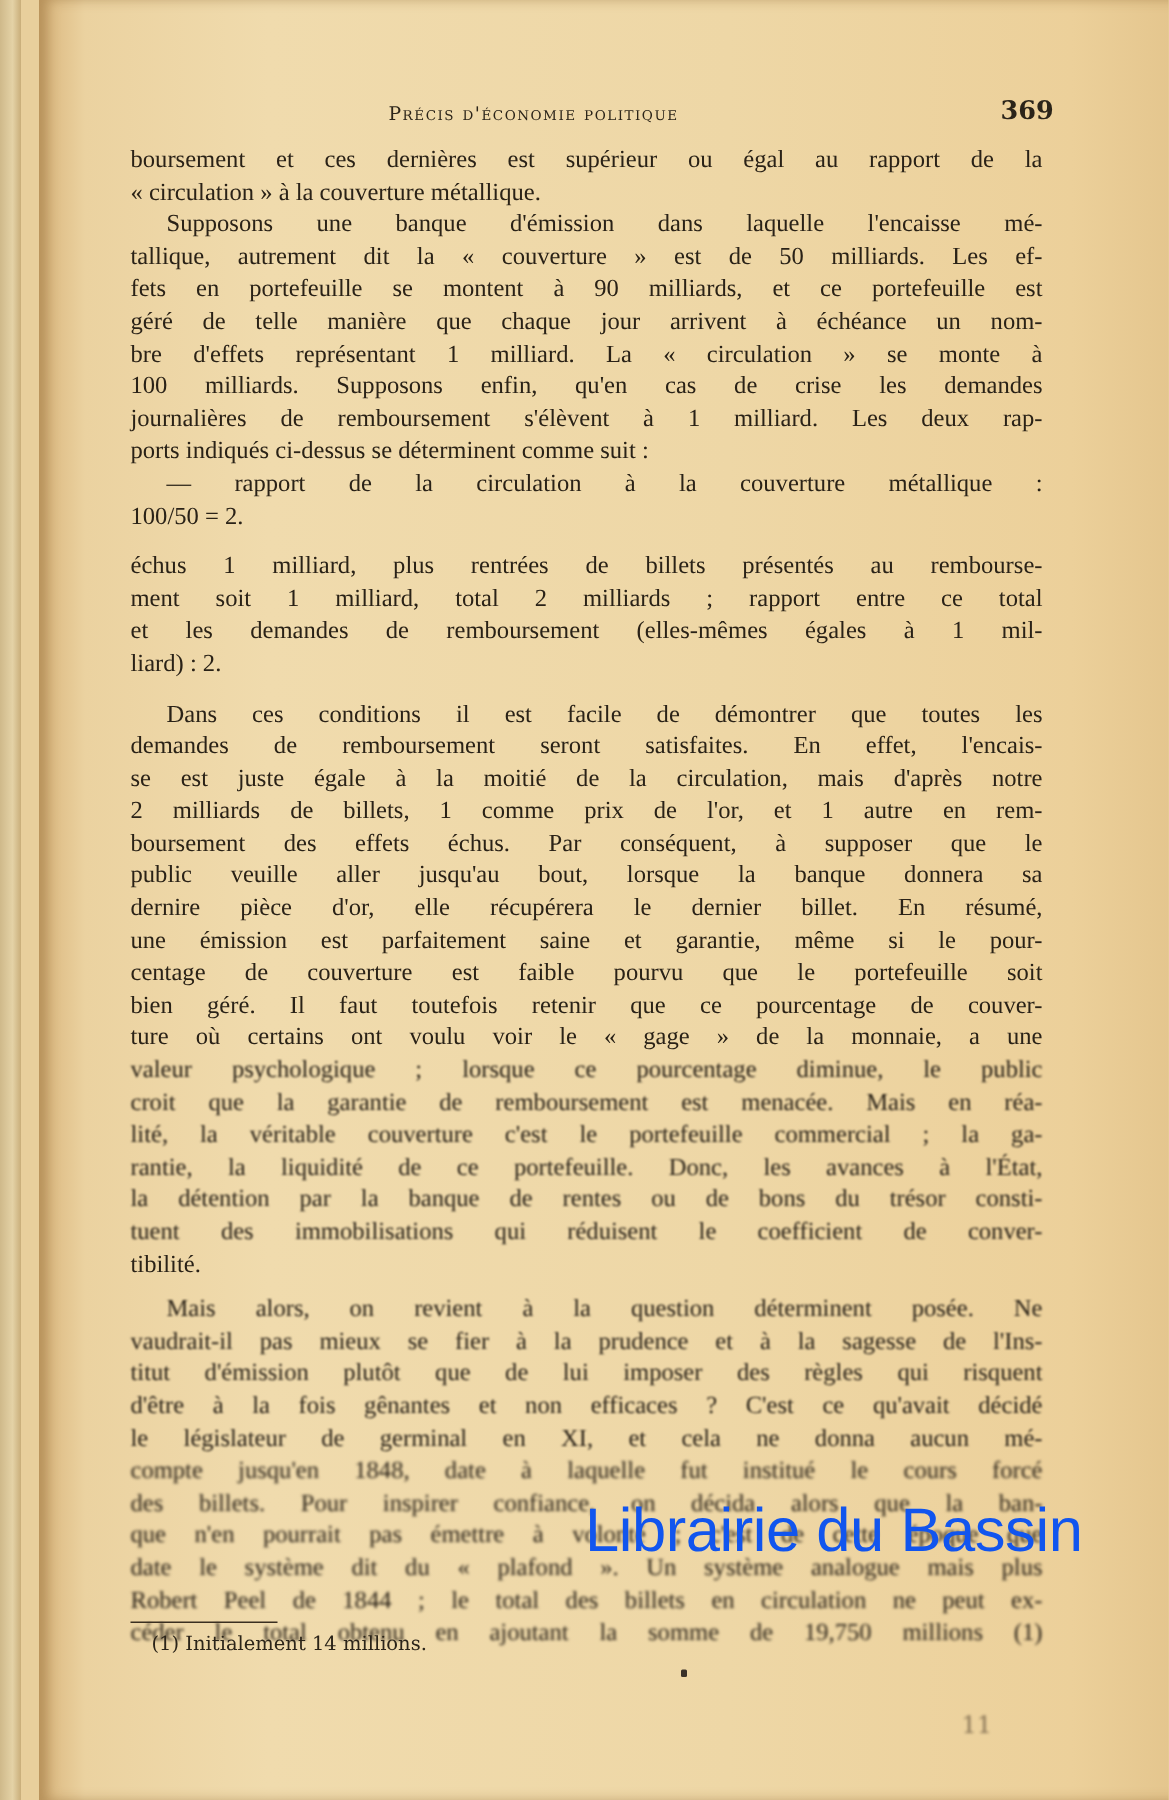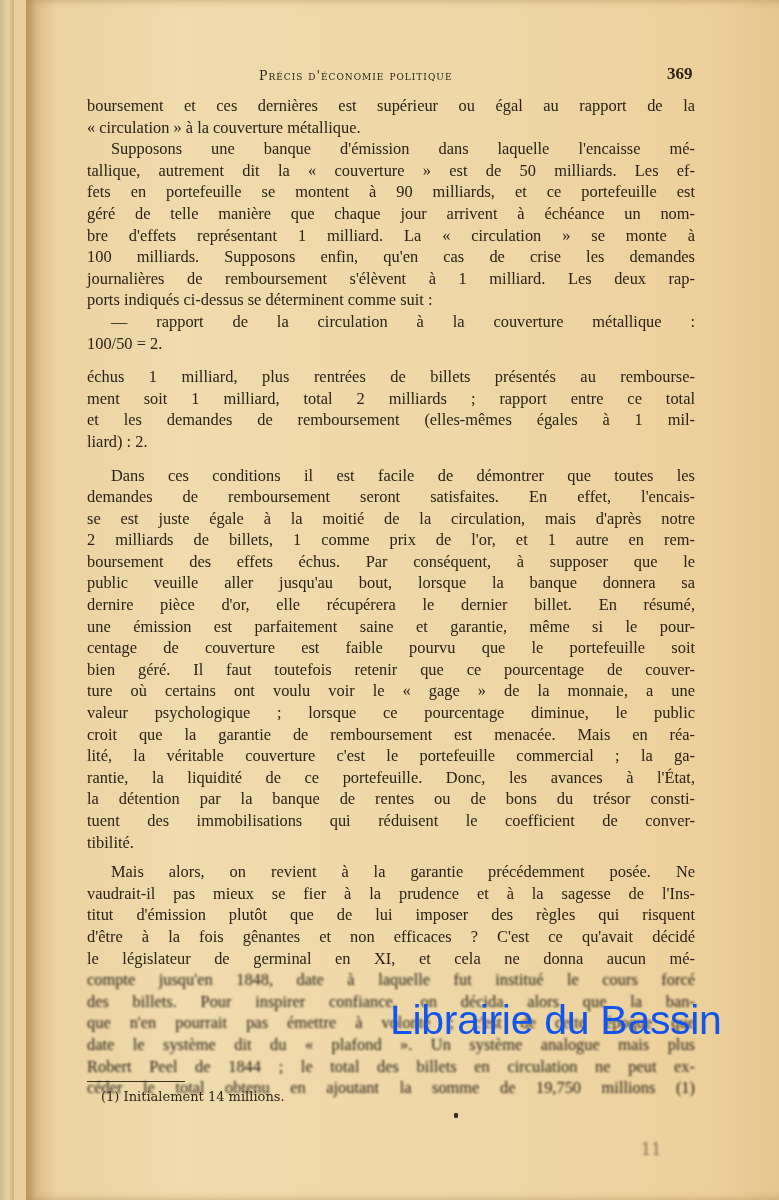--- a/index.html
+++ b/index.html
@@ -20,21 +20,21 @@
   .header {
     position: absolute; left: 0; top: 66px; width: 765px; height: 20px;
   }
   .running-title {
     position: absolute; left: 233px; top: 2px;
     font-size: 12.5px; letter-spacing: 1px; color: #2b2419;
     font-variant: small-caps;
   }
   .page-number {
     position: absolute; left: 641px; top: -2px;
-    font-size: 17px; color: #2b2419; font-weight: bold; font-family: Liberation Serif, serif;
+    font-size: 17px; color: #2b2419; font-weight: bold;
   }
   .body-text {
     position: absolute; left: 61px; top: 95px; width: 608px;
     font-size: 16.4px; line-height: 21.6px; color: #2a2217;
     text-align: justify;
     font-family: Liberation Serif, serif;
   }
   .body-text .line {
     display: block; white-space: nowrap; text-align-last: justify; text-align: justify;
     height: 21.6px;
@@ -126,21 +126,21 @@
       <span class="line blur">lité, la véritable couverture c'est le portefeuille commercial ; la ga-</span>
       <span class="line blur">rantie, la liquidité de ce portefeuille. Donc, les avances à l'État,</span>
       <span class="line blur">la détention par la banque de rentes ou de bons du trésor consti-</span>
       <span class="line blur">tuent des immobilisations qui réduisent le coefficient de conver-</span>
       <span class="line last">tibilité.</span>
     </div>
 
     <div class="gap-sm"></div>
 
     <div>
-      <span class="line indent blur">Mais alors, on revient à la garantie précédemment posée. Ne</span>
+      <span class="line indent blur">Mais alors, on revient à la question déterminent posée. Ne</span>
       <span class="line blur">vaudrait-il pas mieux se fier à la prudence et à la sagesse de l'Ins-</span>
       <span class="line blur">titut d'émission plutôt que de lui imposer des règles qui risquent</span>
       <span class="line blur">d'être à la fois gênantes et non efficaces ? C'est ce qu'avait décidé</span>
       <span class="line blur">le législateur de germinal en XI, et cela ne donna aucun mé-</span>
       <span class="line blur2">compte jusqu'en 1848, date à laquelle fut institué le cours forcé</span>
       <span class="line blur2">des billets. Pour inspirer confiance, on décida alors que la ban-</span>
       <span class="line blur2">que n'en pourrait pas émettre à volonté ; c'est de cette époque que</span>
       <span class="line blur2">date le système dit du « plafond ». Un système analogue mais plus</span>
       <span class="line blur2">Robert Peel de 1844 ; le total des billets en circulation ne peut ex-</span>
       <span class="line blur2">céder le total obtenu en ajoutant la somme de 19,750 millions (1)</span>

